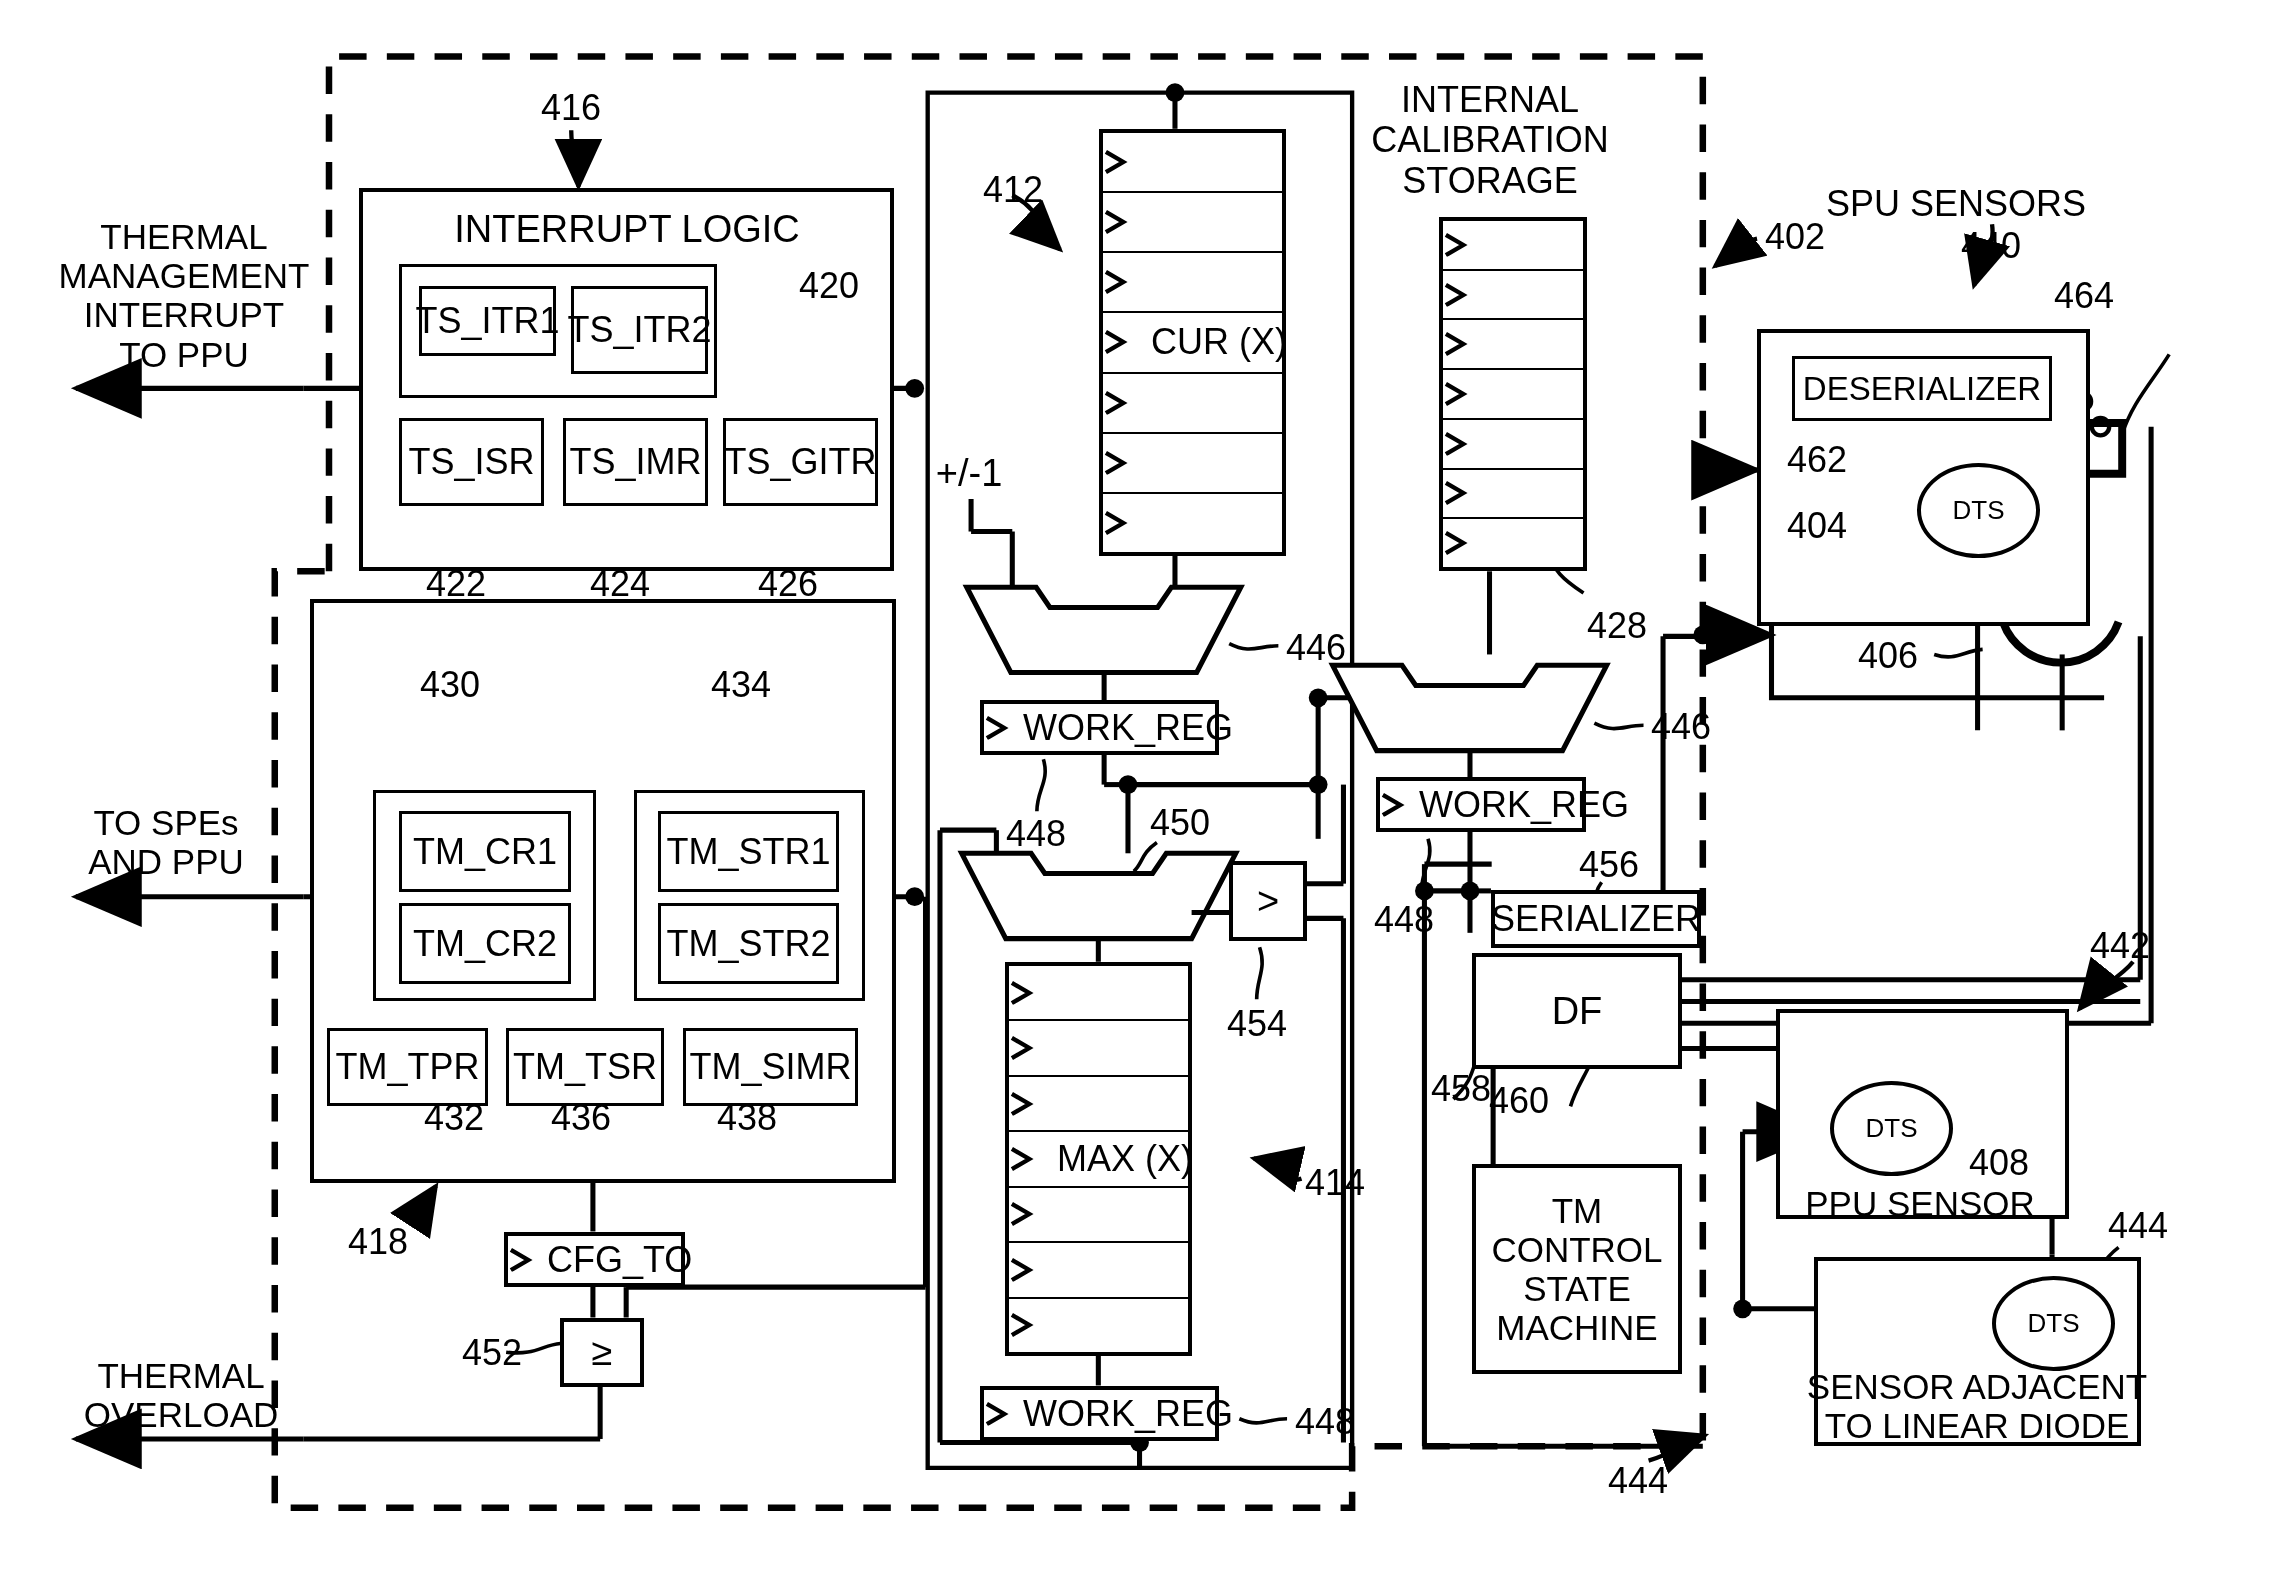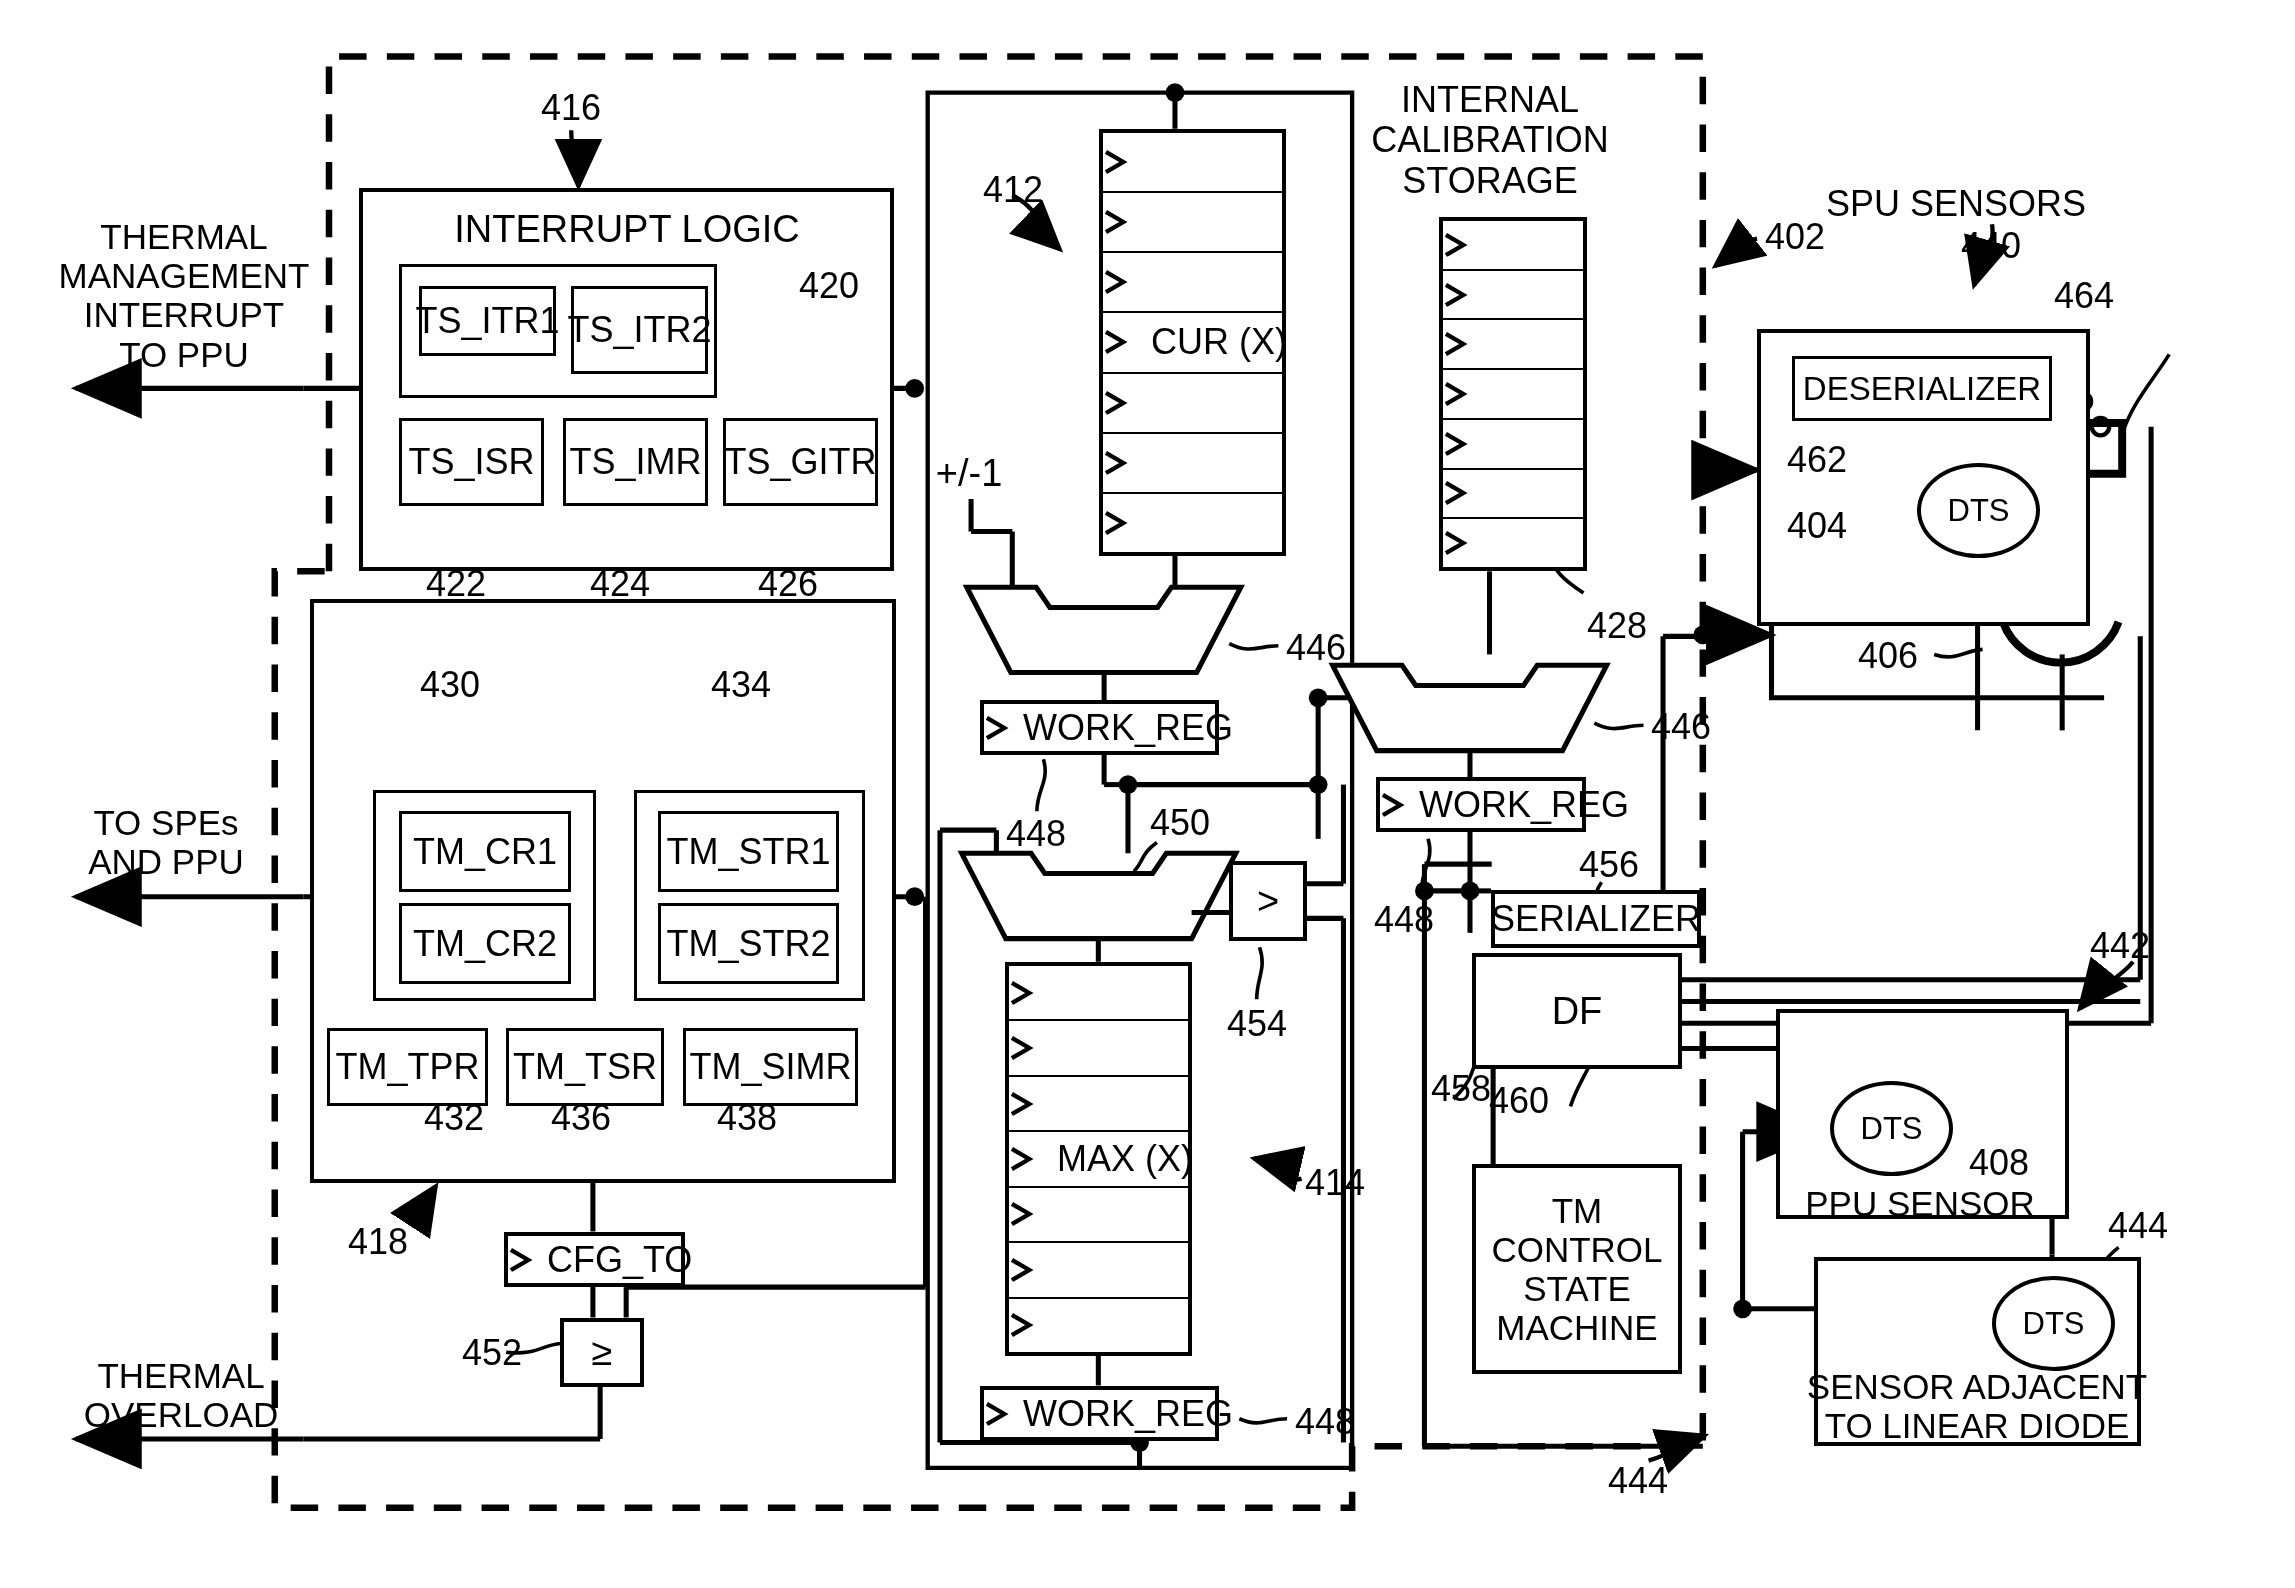--- a/index.html
+++ b/index.html
@@ -50,21 +50,21 @@
   .box.thick { border-width: 4.3px; }
   .dts {
     position: absolute;
     border: 4.3px solid #000;
     border-radius: 50%;
     background: #fff;
     box-sizing: border-box;
     display: flex;
     align-items: center;
     justify-content: center;
-    font-size: 31px;
+    font-size: 26px;
   }
   .stack {
     position: absolute;
     border: 4.3px solid #000;
     background: #fff;
     box-sizing: border-box;
     display: flex;
     flex-direction: column;
   }
   .stack .row {

